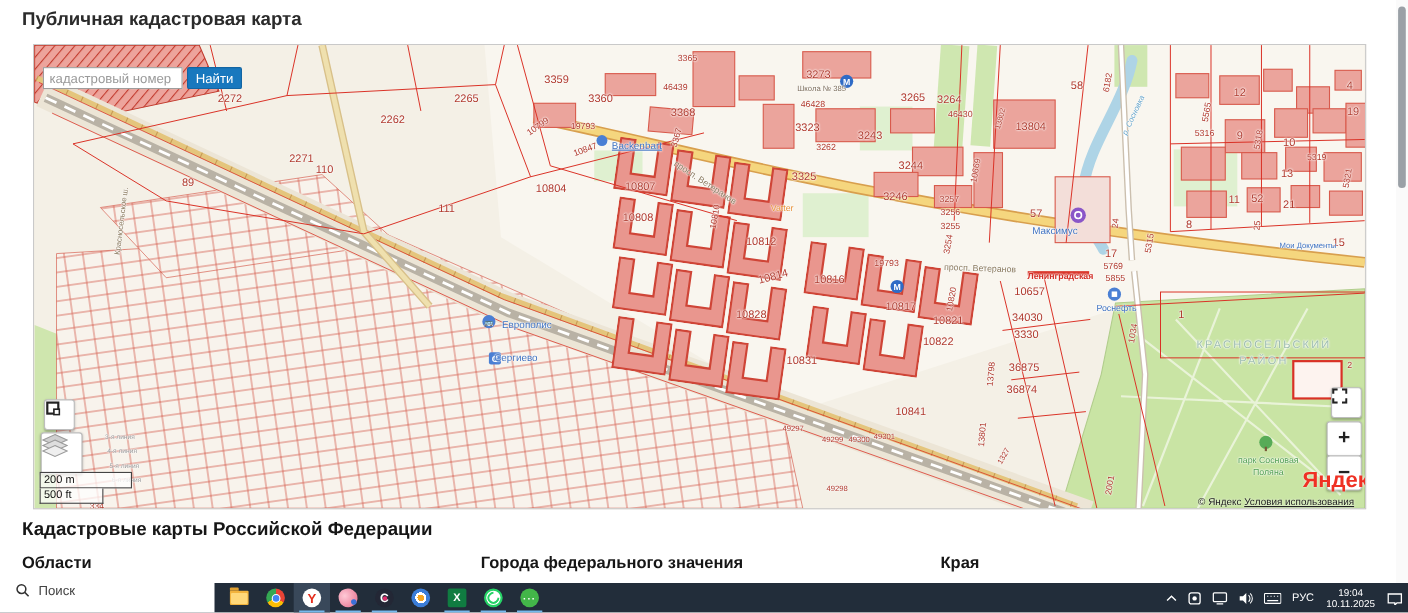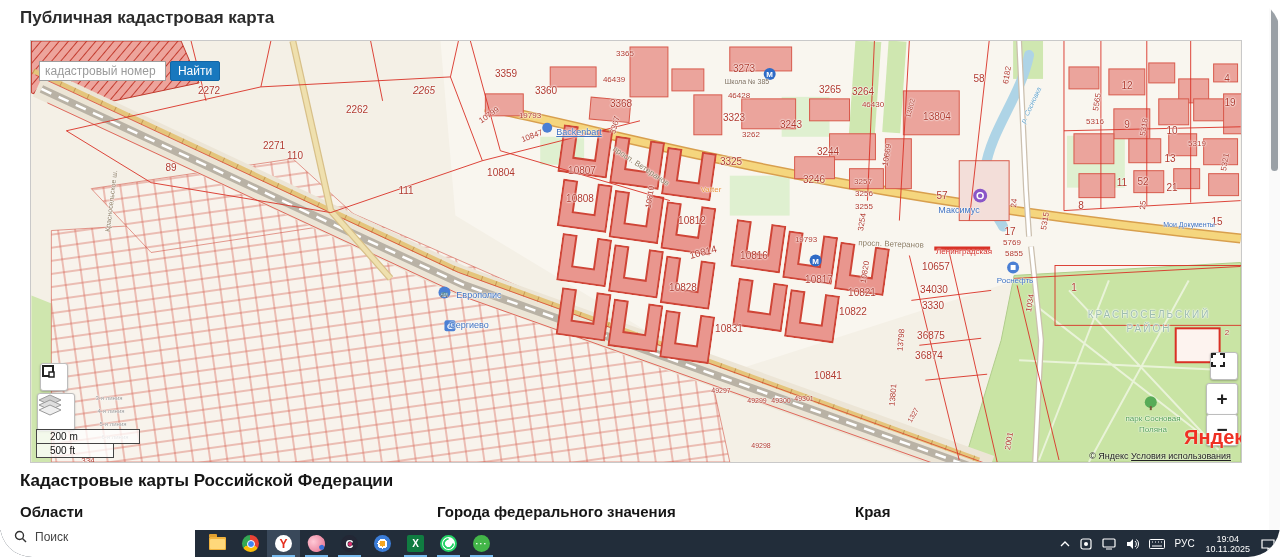--- a/index.html
+++ b/index.html
@@ -1,40 +1,40 @@
 <!DOCTYPE html>
 <html><head>
 <meta charset="utf-8">
 <style>
   html,body{margin:0;padding:0;background:#fff;font-family:"Liberation Sans","DejaVu Sans",sans-serif;}
-  .stage{position:relative;width:1280px;height:557px;overflow:hidden;background:#fff;border-radius:32px;}
+  .stage{position:relative;width:1280px;height:557px;overflow:hidden;background:#fff;}
   .page-title{position:absolute;left:20px;top:8px;font-size:17px;font-weight:600;color:#2b2b2b;}
   
   .map{position:absolute;left:30px;top:40px;width:1210px;height:421px;border:1px solid #c9c9c9;background:#f4f0e6;overflow:hidden;}
   .map svg{position:absolute;left:0;top:0;}
   .mlabel{position:absolute;transform:translate(-50%,-50%);font-size:10px;color:#b03a2e;white-space:nowrap;
           text-shadow:0 0 2px #fff,0 0 2px #fff,0 0 1px #fff;pointer-events:none;}
   .lb-blue{color:#3f72c0;} .lb-water{color:#69a7cd;font-style:italic;} .lb-street{color:#8b7b60;}
-  .lb-station{color:#d22f27;font-weight:normal;} .lb-district{color:#9cbcae;letter-spacing:2px;}
+  .lb-station{color:#d22f27;font-weight:bold;} .lb-district{color:#9cbcae;letter-spacing:2px;}
   .lb-park{color:#4f9e4f;} .lb-orange{color:#e8923a;} .lb-gray{color:#9a9a9a;} .lb-school{color:#7d6e5c;}
   
   .m-search{position:absolute;left:8px;top:20px;display:flex;}
   .m-search input{width:127px;height:20px;border:1px solid #9e9e9e;box-sizing:border-box;font-size:12px;padding:0 5px;color:#333;background:#fff;}
   .m-search input::placeholder{color:#9a9a9a;}
   .m-search button{width:50px;height:20px;margin-left:4px;background:#1878be;color:#fff;border:1px solid #1265a3;font-size:12px;border-radius:2px;cursor:pointer;}
   .m-def{position:absolute;left:5px;top:48px;display:flex;align-items:center;font-size:12px;color:#333;}
   .m-def .lbl{background:rgba(255,255,255,.85);padding:1px 3px;}
   .m-def .sel{display:flex;align-items:center;justify-content:space-between;width:118px;height:17px;margin-left:3px;background:#fff;border:1px solid #8a8a8a;border-radius:2px;font-size:11px;padding:0 4px;cursor:pointer;}
   .m-def .car{width:0;height:0;border-left:4px solid transparent;border-right:4px solid transparent;border-top:5px solid #444;}
   
   .btn-sq{position:absolute;background:#fff;border:1px solid #bdbdbd;border-radius:3px;box-shadow:0 1px 2px rgba(0,0,0,.25);display:flex;align-items:center;justify-content:center;cursor:pointer;}
   .b-select{left:9px;top:322px;width:26px;height:26px;}
   .b-layers{left:6px;top:352px;width:36px;height:36px;}
   .scale{position:absolute;left:5px;top:388px;font-size:10px;color:#111;}
-  .scale .s1,.scale .s2{border:1px solid #444;background:rgba(255,255,255,.75);padding:0 13px;height:13px;line-height:13px;}
+  .scale .s1,.scale .s2{border:1px solid #444;background:rgba(255,255,255,.75);padding:0 3px;height:13px;line-height:13px;}
   .scale .s1{width:76px;} .scale .s2{width:50px;border-top:none;}
   
   .b-full{left:1179px;top:311px;width:26px;height:26px;}
   .b-plus{left:1175px;top:342px;width:30px;height:30px;font-size:19px;font-weight:bold;color:#222;}
   .b-minus{left:1175px;top:373px;width:30px;height:30px;font-size:19px;font-weight:bold;color:#222;}
   .ylogo{position:absolute;left:1153px;top:385px;color:#ef3124;font-size:20px;font-weight:bold;text-shadow:0 0 2px #fff;}
   .attr{position:absolute;right:10px;top:410px;font-size:9px;color:#222;text-shadow:0 0 2px #fff;}
   .attr a{color:#222;text-decoration:underline;cursor:pointer;}
   
   .f-head{position:absolute;left:20px;top:471px;font-size:17px;font-weight:bold;color:#161616;}
@@ -213,21 +213,21 @@
         <circle cx="984" cy="227" r="6" fill="#4a7fd4"></circle>
           <rect x="981.5" y="224.5" width="5" height="5" fill="#fff"></rect>
         <circle cx="1122" cy="362" r="6" fill="#57ab57"></circle>
           <rect x="1121" y="366" width="2" height="4" fill="#7a5a3a"></rect>
         <circle cx="517" cy="87" r="5" fill="#4a7fd4"></circle>
       </g>
     </svg>
 
     <div>
         <span class="mlabel" style="left: 178px; top: 49px;">2272</span>
-        <span class="mlabel" style="left: 393px; top: 49px; font-style: italic;">2265</span>
+        <span class="mlabel" style="left: 393px; top: 49px;">2265</span>
         <span class="mlabel" style="left: 326px; top: 68px;">2262</span>
         <span class="mlabel" style="left: 243px; top: 104px;">2271</span>
         <span class="mlabel" style="left: 264px; top: 114px;">110</span>
         <span class="mlabel" style="left: 375px; top: 149px;">111</span>
         <span class="mlabel" style="left: 140px; top: 126px; font-size: 10px;">89</span>
         <span class="mlabel" style="left: 57px; top: 419px; font-size: 8px;">334</span>
         <span class="mlabel" style="left: 475px; top: 32px;">3359</span>
         <span class="mlabel" style="left: 515px; top: 49px;">3360</span>
         <span class="mlabel" style="left: 594px; top: 12px; font-size: 8px;">3365</span>
         <span class="mlabel" style="left: 590px; top: 62px;">3368</span>

